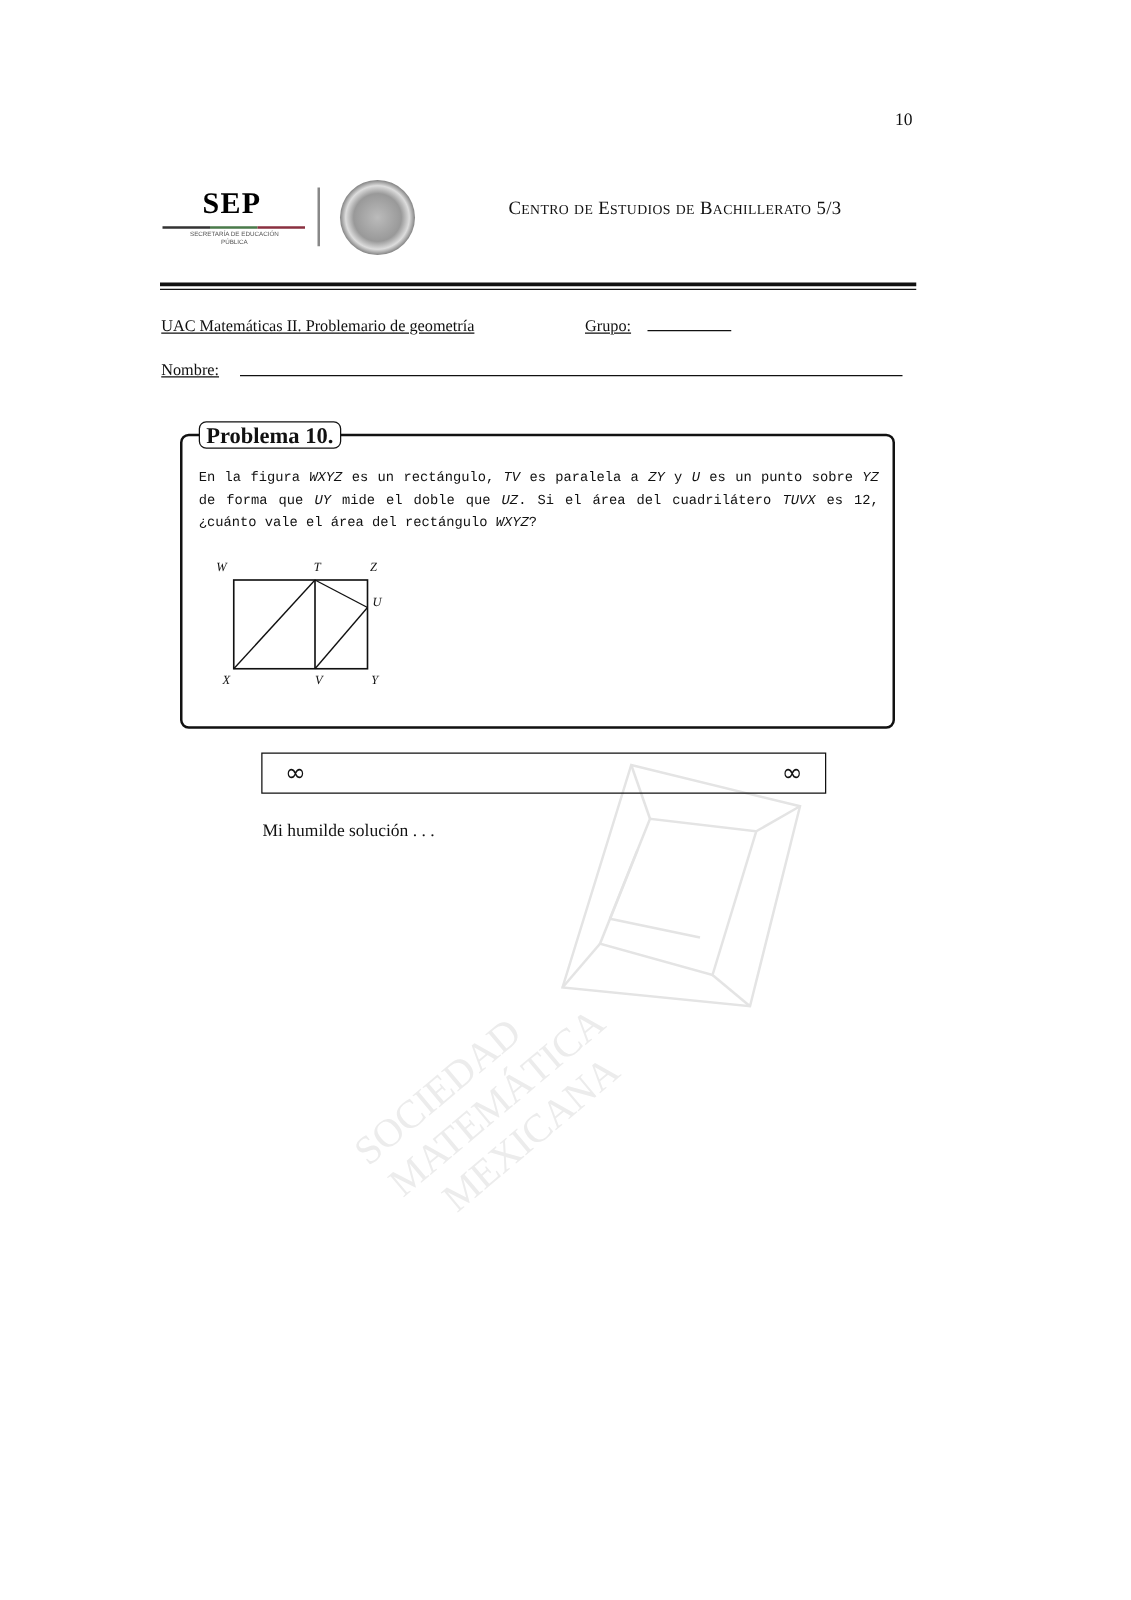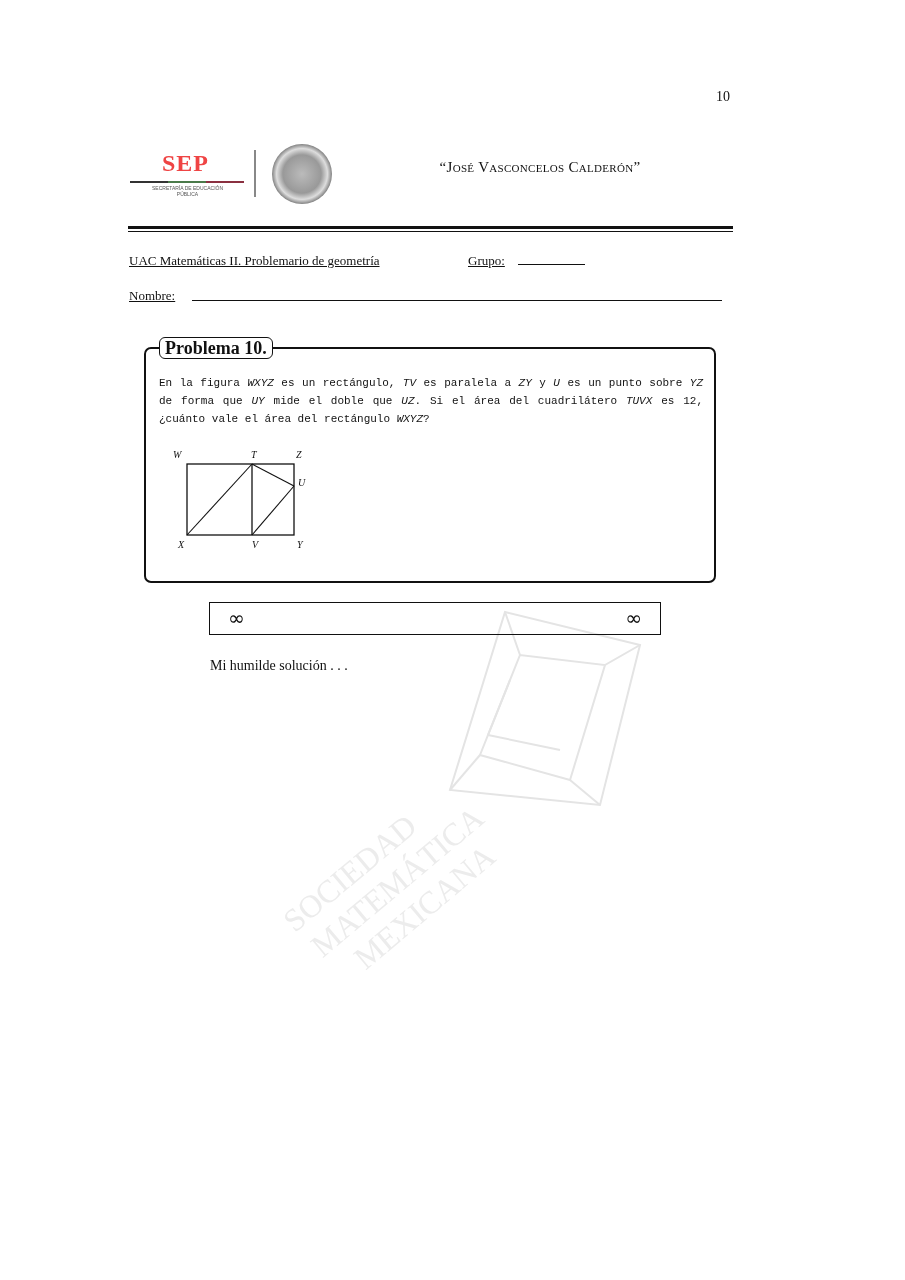--- a/index.html
+++ b/index.html
@@ -3,21 +3,21 @@
 <meta charset="utf-8">
 <style>
   html, body { margin:0; padding:0; background:#ffffff; }
   body { width:905px; height:1280px; position:relative; overflow:hidden;
          font-family:"DejaVu Serif","Liberation Serif",serif; color:#111; }
   .abs { position:absolute; }
   .page-num { left:716px; top:89px; font-size:14px; font-family:"Liberation Serif",serif; }
 
   
   .sep-logo { left:130px; top:150px; width:115px; height:55px; }
-  .sep-text { position:absolute; left:32px; top:0; font-family:"Liberation Serif",serif; font-weight:bold; font-size:24px; letter-spacing:1px; color:#ef4444; }
+  .sep-text { position:absolute; left:32px; top:0; font-family:"Liberation Serif",serif; font-weight:bold; font-size:24px; letter-spacing:1px; color:#000000; }
   .sep-bar { position:absolute; top:31px; height:2px; }
   .sep-sub { position:absolute; left:20px; top:35px; width:75px; font-size:5px; line-height:6px; text-align:center; color:#555; font-family:"Liberation Sans",sans-serif; }
   .logo-divider { left:254px; top:150px; width:2px; height:47px; background:#888; }
   .seal { left:272px; top:144px; width:60px; height:60px; border-radius:50%;
           background:radial-gradient(circle, #bbb 0%, #999 45%, #ddd 60%, #888 70%, #eee 100%); }
 
   .inst { left:370px; top:158px; width:340px; text-align:center;
           font-family:"Liberation Serif",serif; font-size:15px; line-height:19px; font-variant:small-caps; letter-spacing:0.3px; }
   .rule-thick { left:128px; top:226px; width:605px; height:3px; background:#111; }
   .rule-thin { left:128px; top:231px; width:605px; height:1px; background:#111; }
@@ -53,21 +53,21 @@
   <div class="sep-text">SEP</div>
   <div class="sep-bar" style="left:0;width:38px;background:#333;"></div>
   <div class="sep-bar" style="left:38px;width:38px;background:#4a7a4a;"></div>
   <div class="sep-bar" style="left:76px;width:38px;background:#8a3040;"></div>
   <div class="sep-sub">SECRETARÍA DE EDUCACIÓN PÚBLICA</div>
 </div>
 <div class="abs logo-divider"></div>
 <div class="abs seal"></div>
 
 <div class="abs inst">
-  <div>“José Vasconcelos Calderón”</div>
+  <div>Centro de Estudios de Bachillerato 5/3</div>
 </div>
 <div class="abs rule-thick"></div>
 <div class="abs rule-thin"></div>
 
 <div class="abs meta uac">UAC Matemáticas II. Problemario de geometría</div>
 <div class="abs meta grupo">Grupo:</div>
 <div class="abs grupo-line"></div>
 <div class="abs meta nombre">Nombre:</div>
 <div class="abs nombre-line"></div>
 

